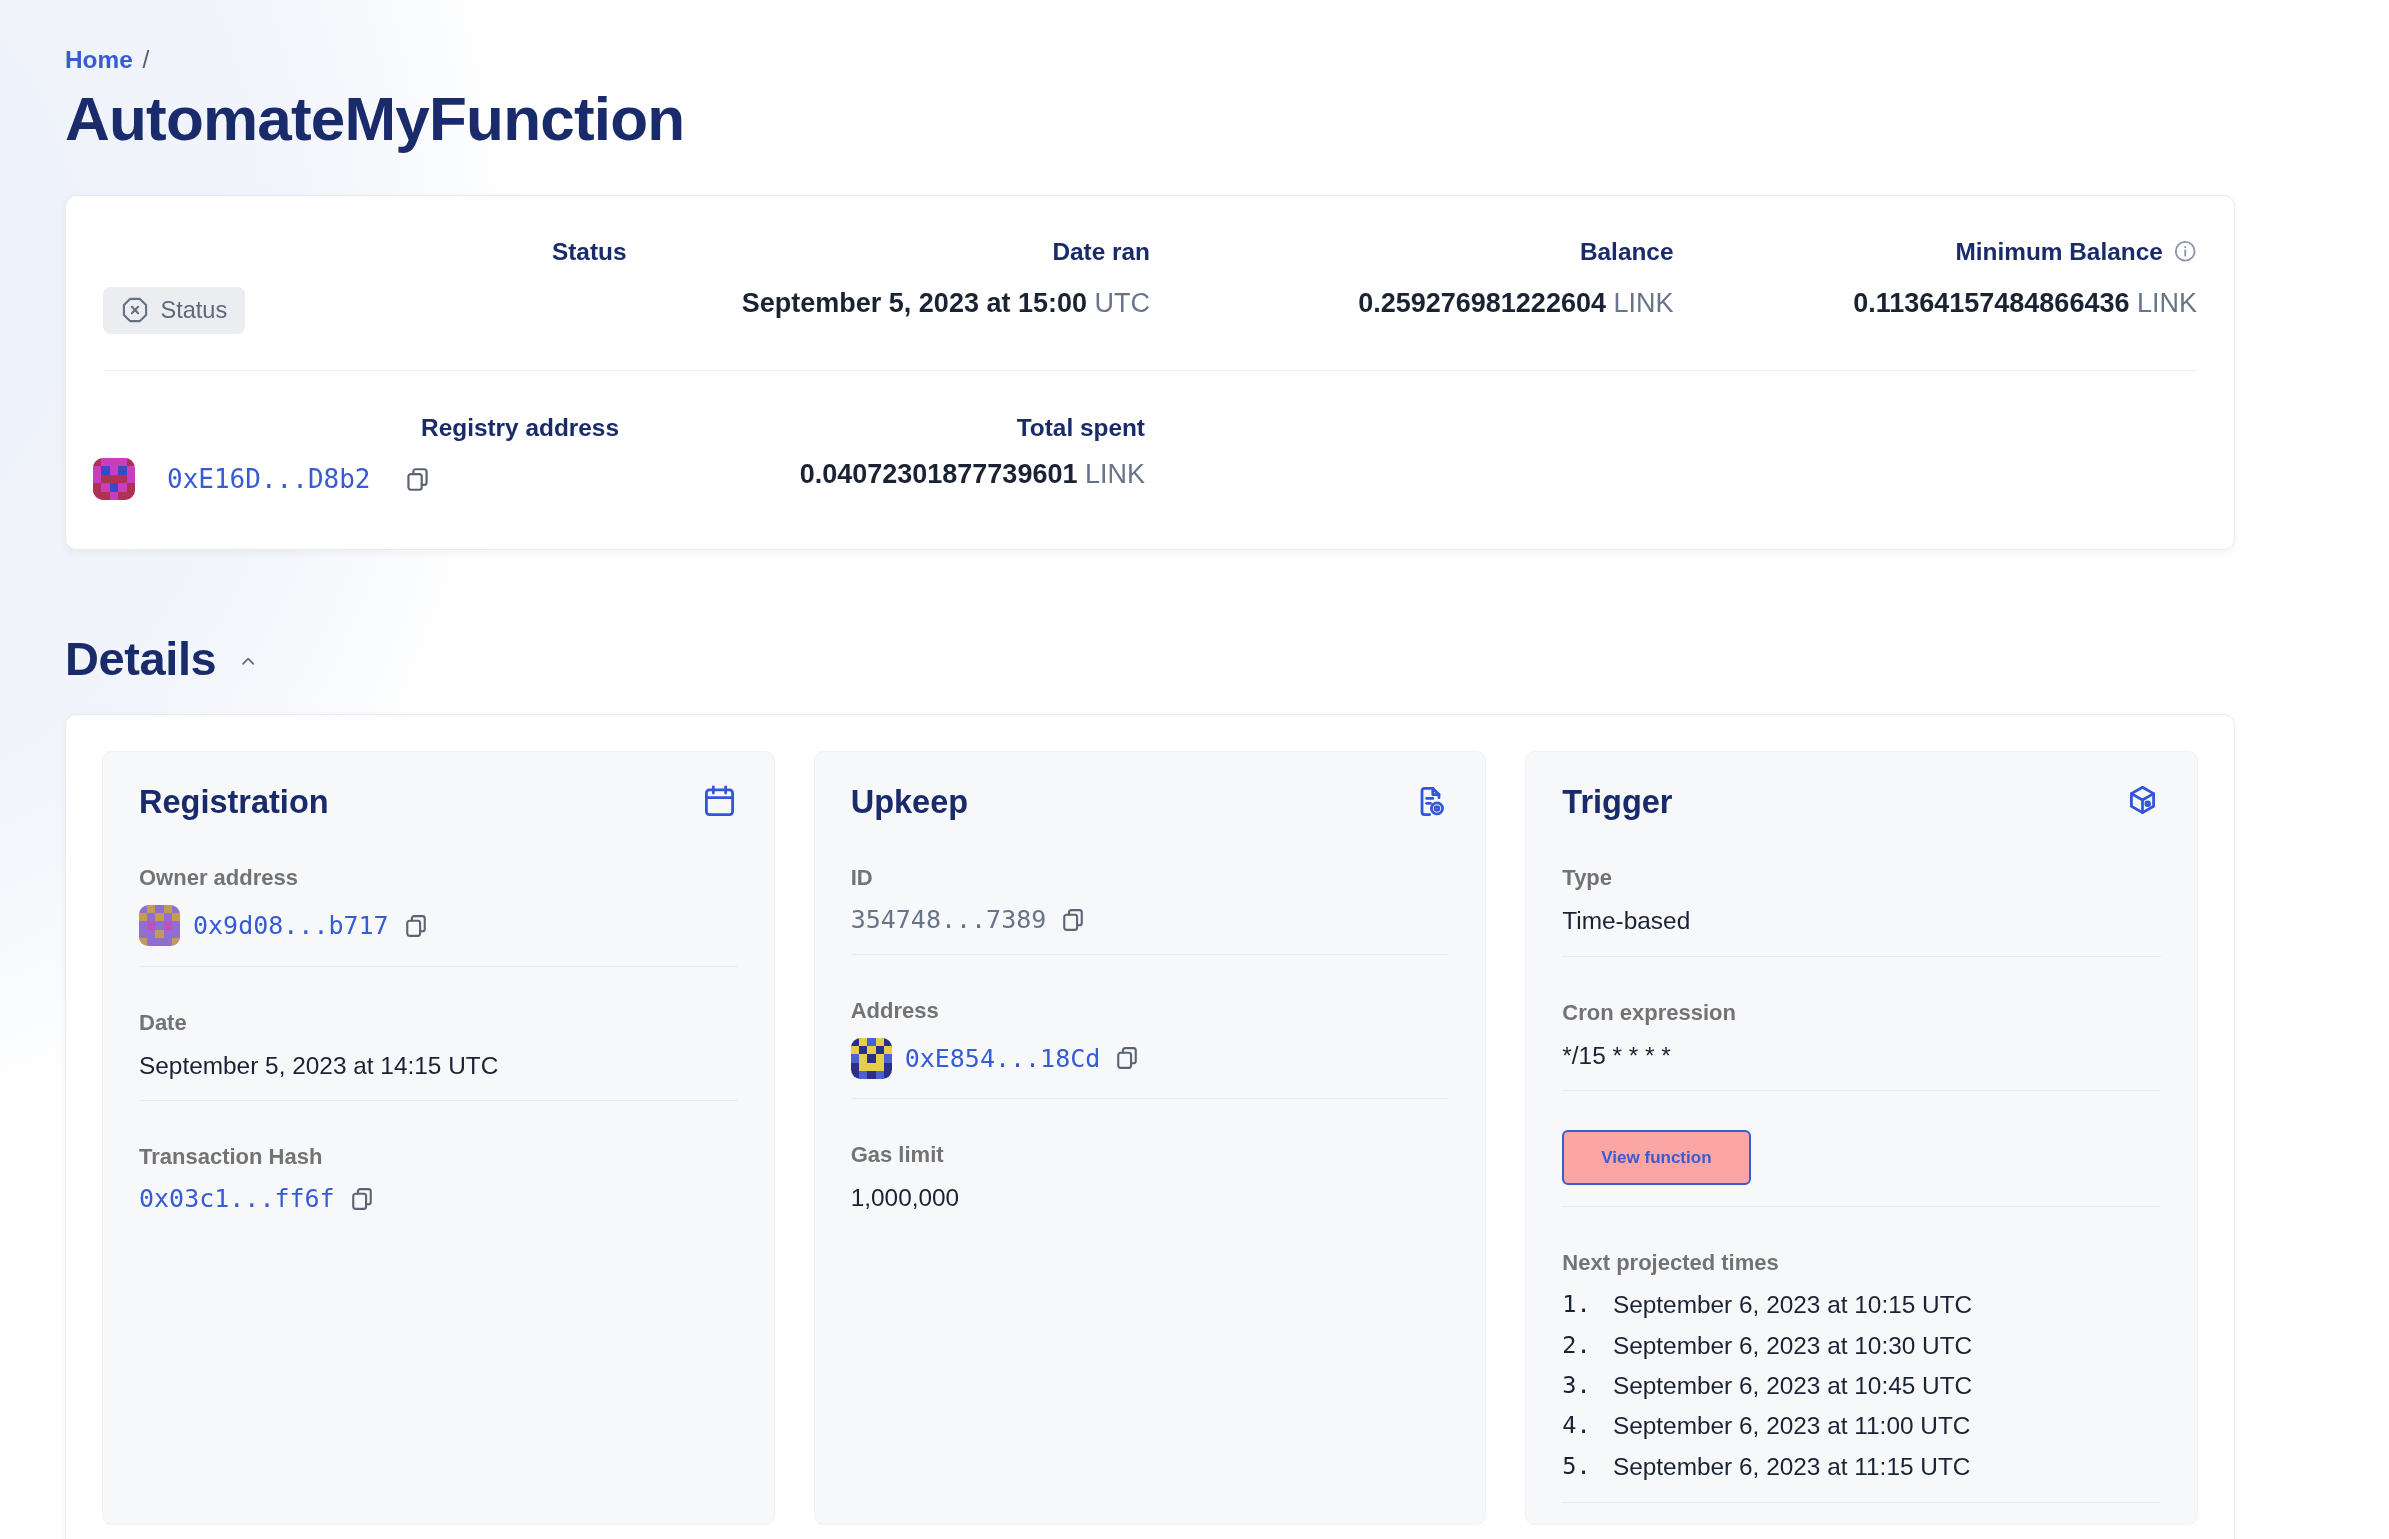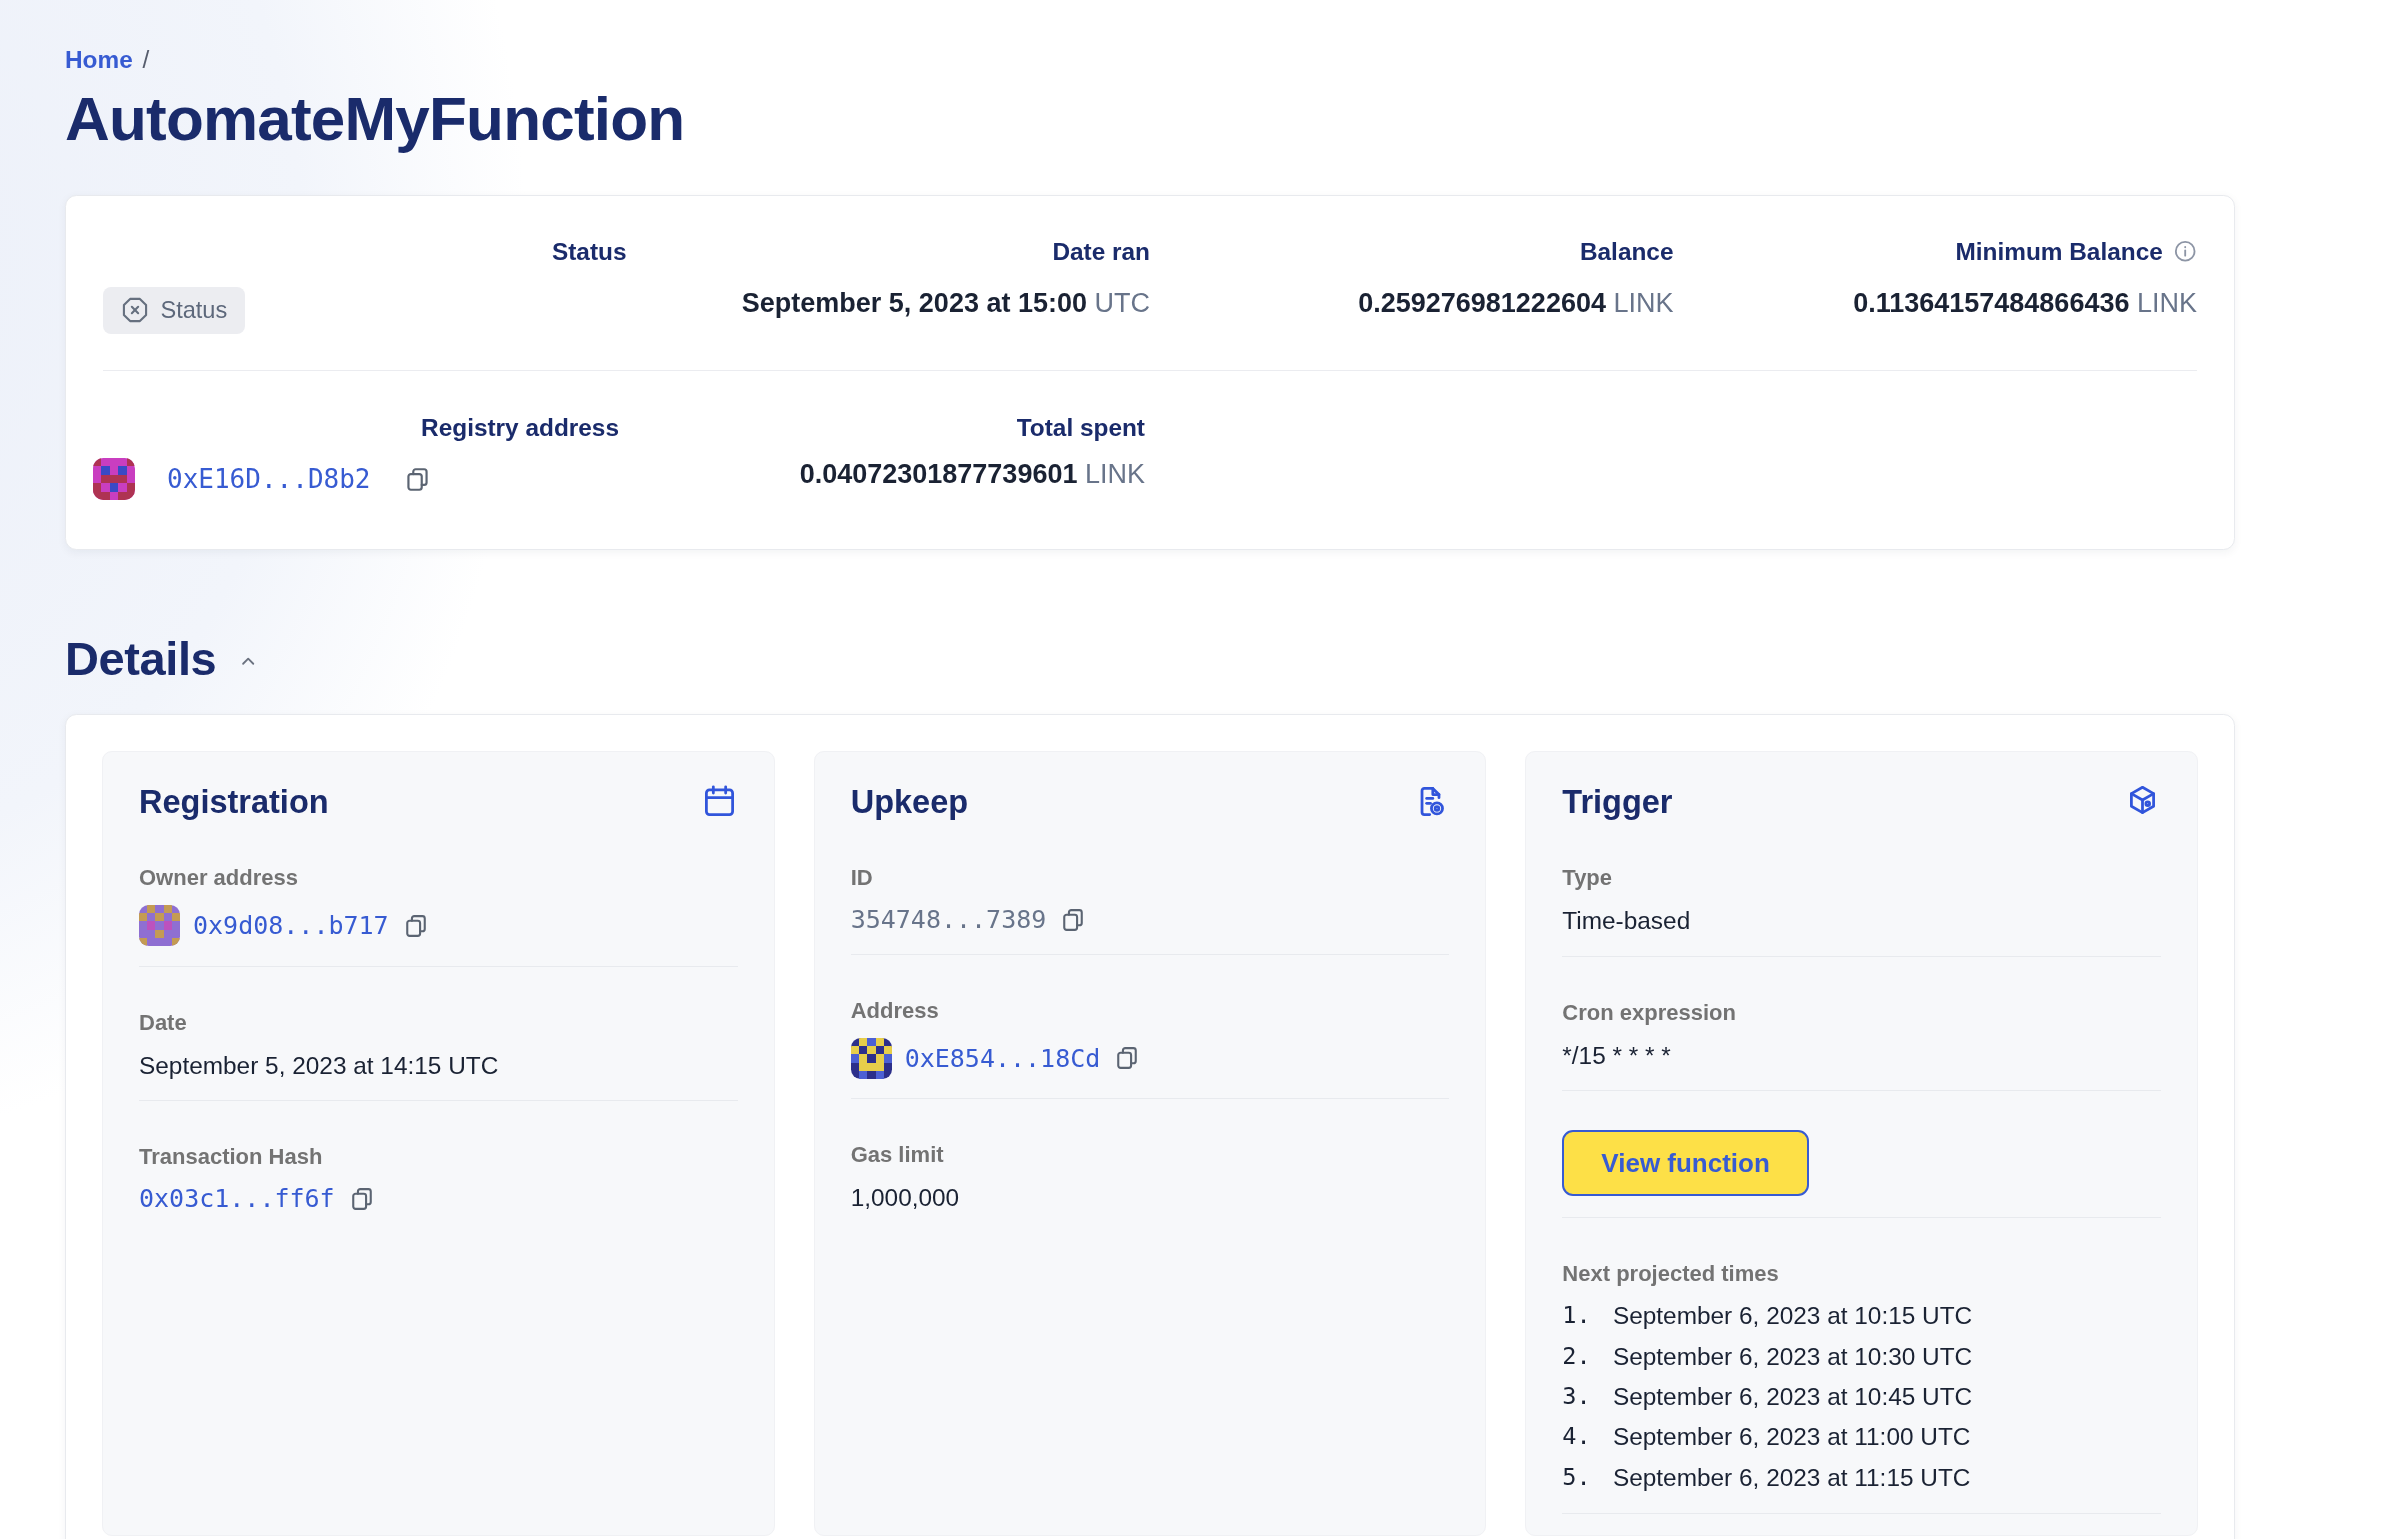--- a/index.html
+++ b/index.html
@@ -72,23 +72,23 @@
   .inner-value{ font-size:24.4px; color:#1A2233; line-height:31px; }
   .inner-divider{ border-top:1.6px solid #E8EAEE; margin:19.5px 0; }
   .inner-card .addr-row{ gap:13px; }
   .inner-card .blockie{ width:41px; height:41px; border-radius:9.8px; }
   .inner-card a.addr{ font-size:25px; }
   .inner-card .copy-icon{ width:28px; height:28px; }
   .addr-gray{ font-family:"DejaVu Sans Mono", monospace; font-size:25px; color:#68748A; }
 
   .view-fn-btn{
     display:inline-block; margin:19.5px 0 0 0;
-    border:2.4px solid #375BD2; border-radius:11px; background:#fde047;
+    border:2.4px solid #375BD2; border-radius:6px; background:#fca5a5;
     color:#375BD2; font-family:"Liberation Sans", sans-serif;
-    font-size:26px; font-weight:700; padding:15.4px 37px; cursor:pointer;
+    font-size:17px; font-weight:700; padding:15.4px 37px; cursor:pointer;
   }
   .after-btn{ margin-top:21px; }
 
   .times-list{ list-style:none; }
   .times-list li{ display:flex; gap:14.6px; margin-bottom:11.4px; font-size:24.4px; line-height:29px; color:#1A2233; }
   .li-num{ font-family:"DejaVu Sans Mono", monospace; font-size:23.6px; color:#1A2233; min-width:36px; }
   .trail-divider{ border-top:1.6px solid #E8EAEE; margin-top:21px; }
 
   svg.icon{ fill:none; stroke:currentColor; stroke-width:1.8; stroke-linecap:round; stroke-linejoin:round; }
 </style>

